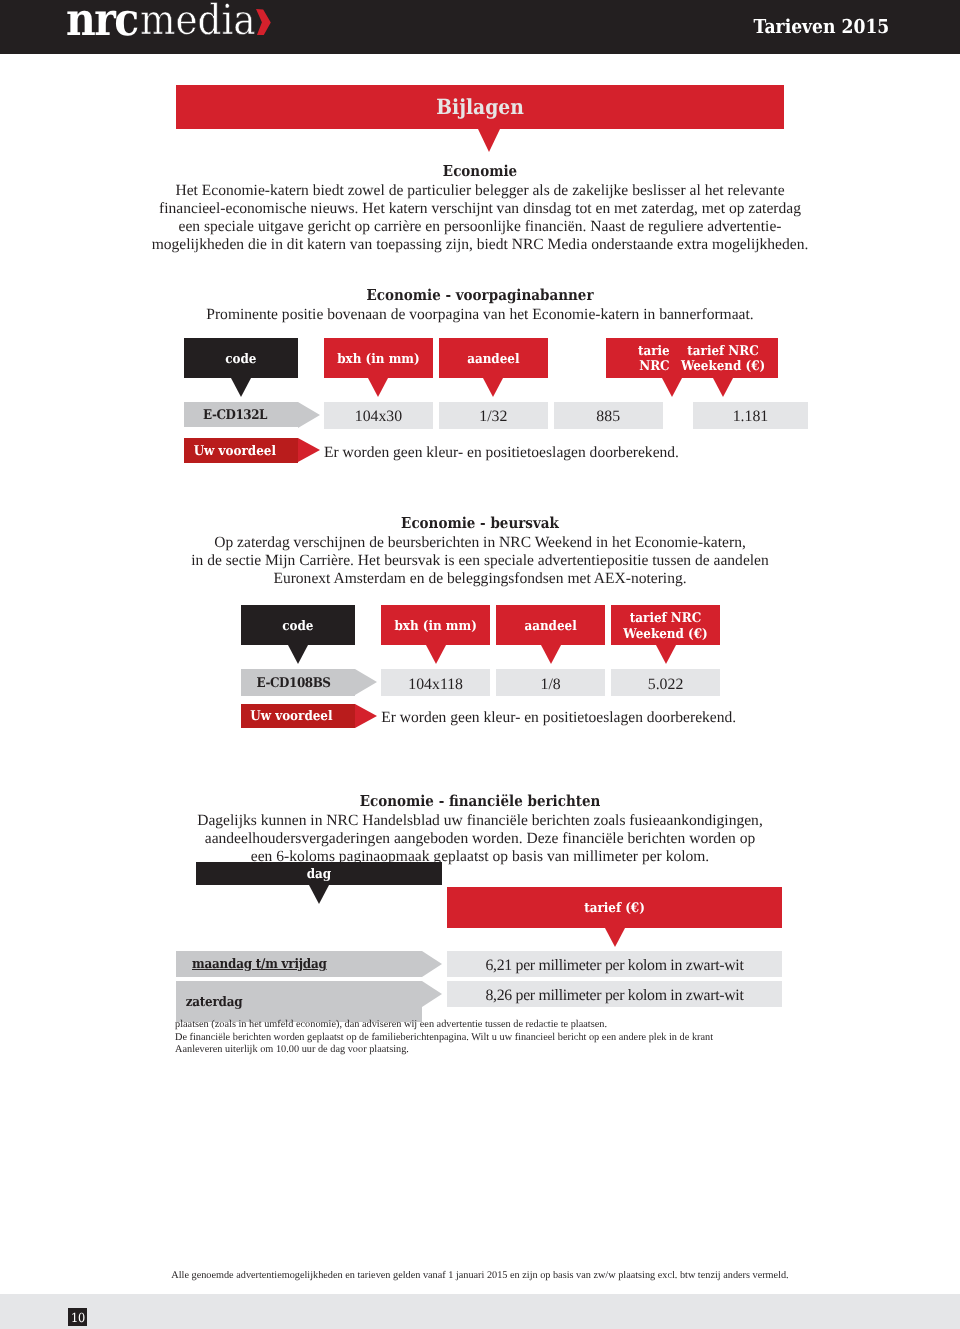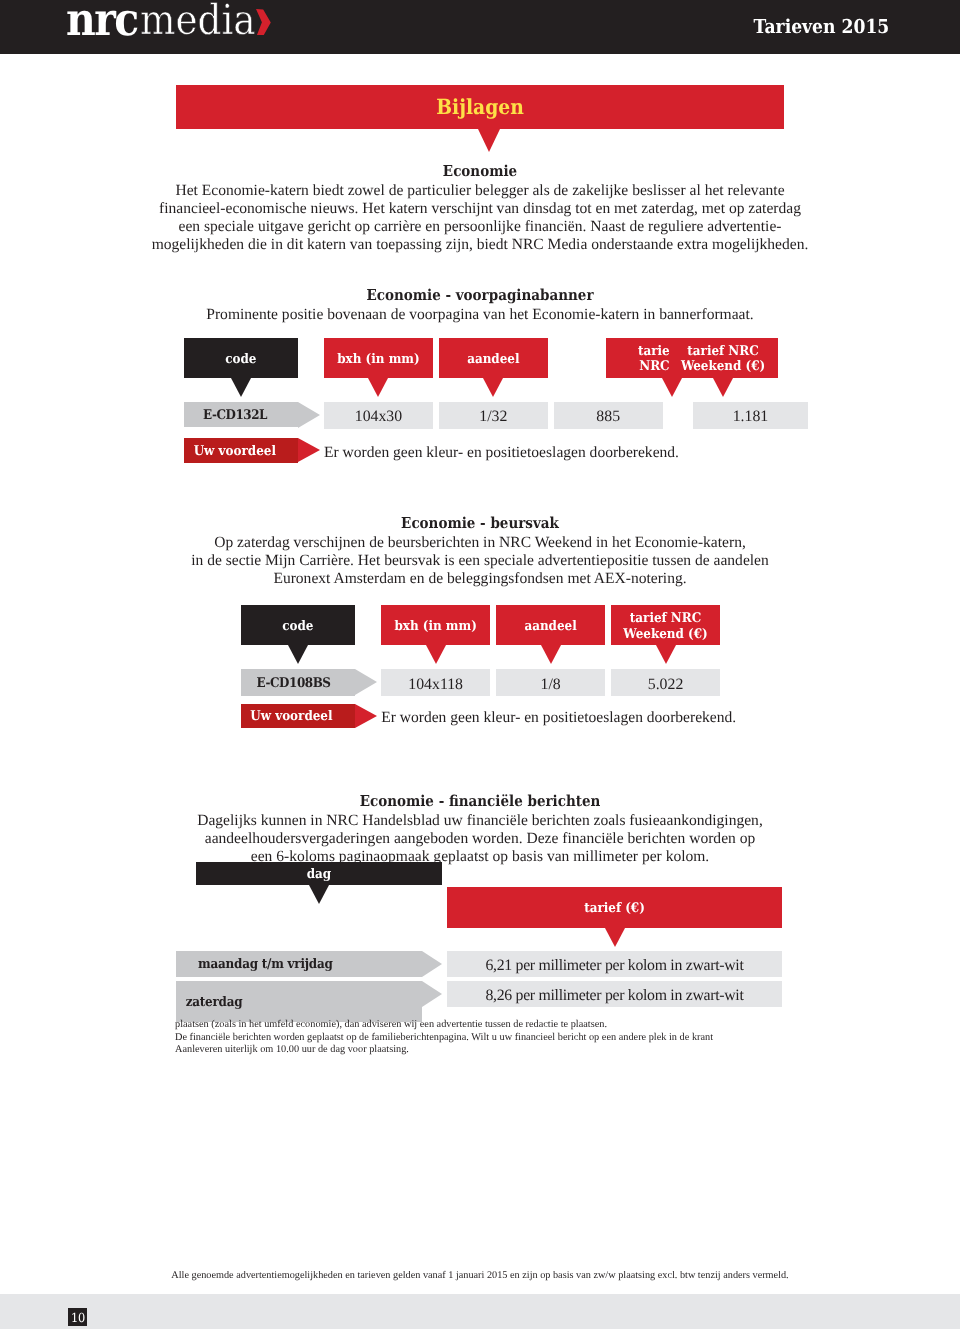--- a/index.html
+++ b/index.html
@@ -16,21 +16,21 @@
              font-weight:bold;font-size:45.5px;letter-spacing:-1.5px;}
   .logo .media{left:74px;bottom:11.1px;font-family:"DejaVu Serif Condensed","DejaVu Serif",serif;
                font-weight:normal;font-size:41.5px;letter-spacing:0px;
                -webkit-text-stroke:0.55px #231f20;}
   .logo .chev{left:190.1px;bottom:13px;}
   .topright{position:absolute;left:753.5px;top:17.3px;font-family:"DejaVu Serif Condensed","DejaVu Serif",serif;
             font-weight:bold;font-size:19.1px;color:#fff;line-height:1;}
 
   
   .banner{position:absolute;left:176px;top:85px;width:608px;height:44px;background:#d4212c;}
-  .banner .lbl{position:absolute;left:0;right:0;top:7px;text-align:center;color:#fde047;
+  .banner .lbl{position:absolute;left:0;right:0;top:7px;text-align:center;color:#e5e5e5;
                font-family:"DejaVu Serif Condensed","DejaVu Serif",serif;font-weight:bold;font-size:20.8px;line-height:30px;}
   .banner .notch{position:absolute;left:302px;top:44px;width:0;height:0;
                  border-left:11.5px solid transparent;border-right:11.5px solid transparent;border-top:23px solid #d4212c;}
 
   
   .sect{position:absolute;left:130px;width:700px;text-align:center;}
   .sect .h{font-family:"DejaVu Serif Condensed","DejaVu Serif",serif;font-weight:bold;
            font-size:15px;line-height:19.7px;}
   .sect .p{font-size:15.55px;line-height:18.1px;}
 
@@ -194,21 +194,21 @@
         <div class="p">een 6-koloms paginaopmaak geplaatst op basis van millimeter per kolom.</div>
       </div>
       <div class="hcell black" style="left: 176px; width: 246px; top: 862px; height: 23px; margin-left: 20px;">
         <span>dag</span>
         <div class="notch"></div>
       </div>
       <div class="hcell red" style="left: 447px; width: 335px; top: 886.6px; height: 41px;">
         <span>tarief (€)</span>
         <div class="notch"></div>
       </div>
-      <div class="tag grey" style="left: 176px; width: 246px; top: 950.7px; height: 26.3px; padding-left: 22px; letter-spacing: -0.22px;">
+      <div class="tag grey" style="left: 176px; width: 246px; top: 950.7px; height: 26.3px; padding-left: 16px; letter-spacing: -0.22px; text-decoration: underline;">
         <span>maandag t/m vrijdag</span>
         <div class="arw" style="border-top: 13.15px solid transparent; border-bottom: 13.15px solid transparent; border-left-width: 20px;"></div>
       </div>
       <div class="dcell" style="left: 447px; width: 335px; top: 950.7px; height: 26.3px; letter-spacing: -0.3px;">
         <span>6,21 per millimeter per kolom in zwart-wit</span>
       </div>
       <div class="tag grey" style="left: 176px; width: 246px; top: 981.1px; height: 41px; padding-left: 9.7px; letter-spacing: -0.22px;">
         <span>zaterdag</span>
         <div class="arw" style="border-top: 13.15px solid transparent; border-bottom: 13.15px solid transparent; border-left-width: 20px;"></div>
       </div>

